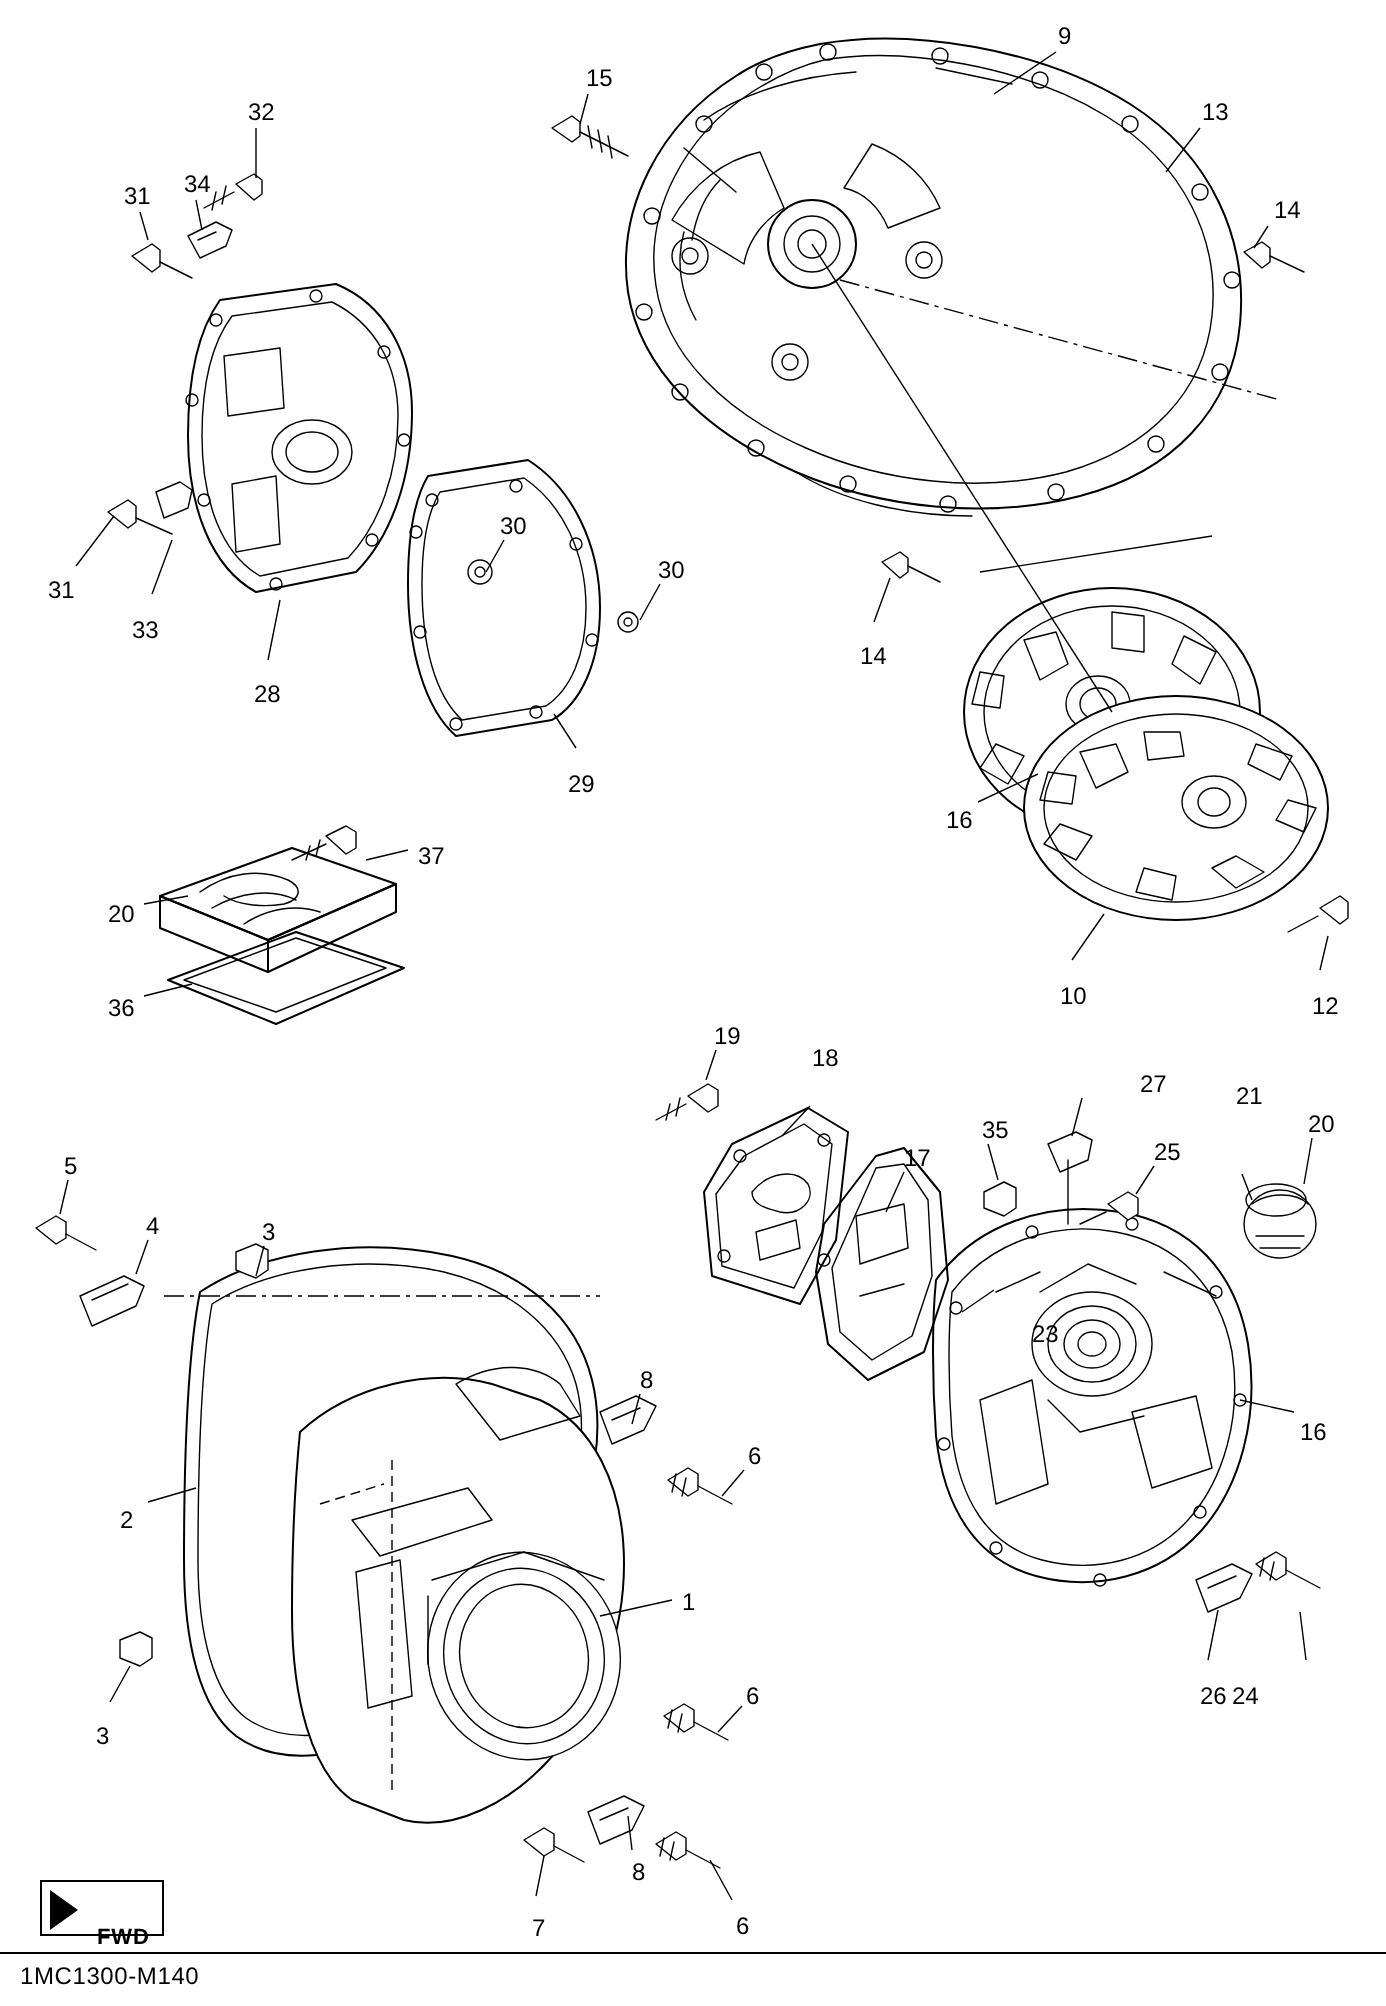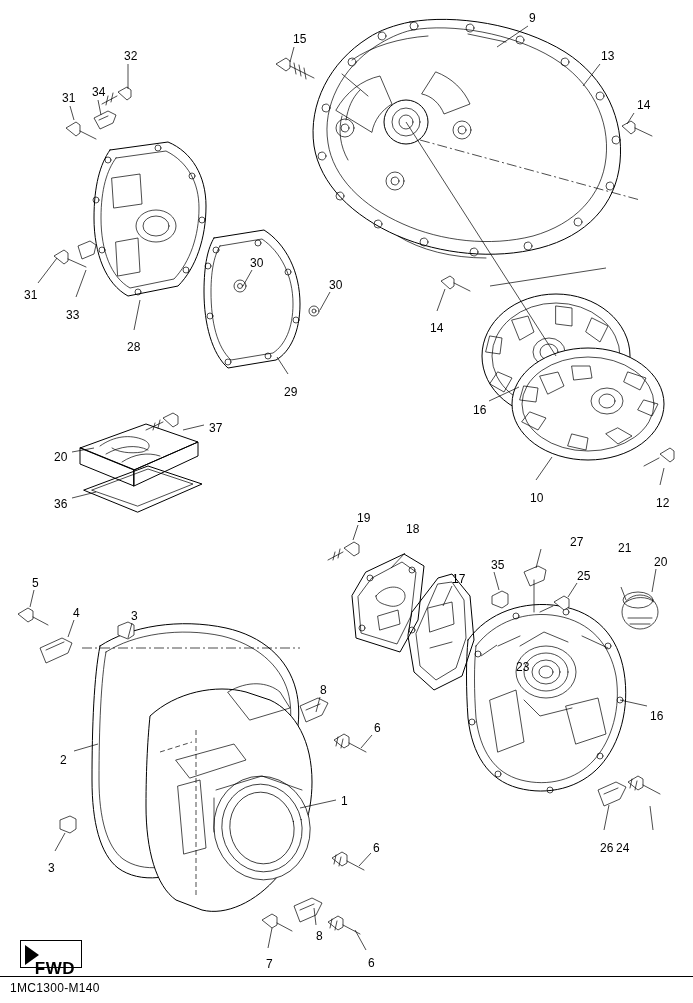--- a/index.html
+++ b/index.html
@@ -104,21 +104,21 @@
     width: 62px;
     height: 28px;
     border: 1px solid #000000;
     box-sizing: border-box;
     display: flex;
     align-items: center;
     justify-content: flex-end;
     padding-right: 6px;
   }
   #fwd-badge .fwd-text {
-    font-size: 17px;
+    font-size: 11px;
     font-weight: bold;
     letter-spacing: 0.5px;
     margin-top: 29px;
   }
   #fwd-badge .fwd-arrow {
     position: absolute;
     left: 4px;
     top: 4px;
     width: 0;
     height: 0;

